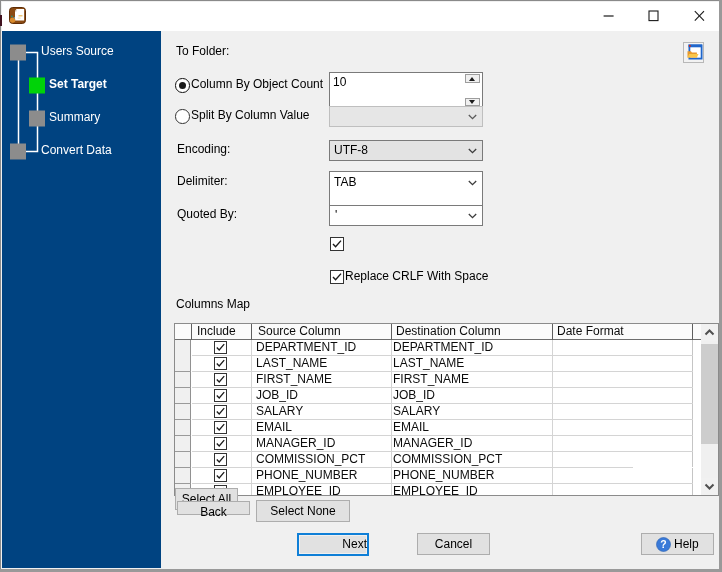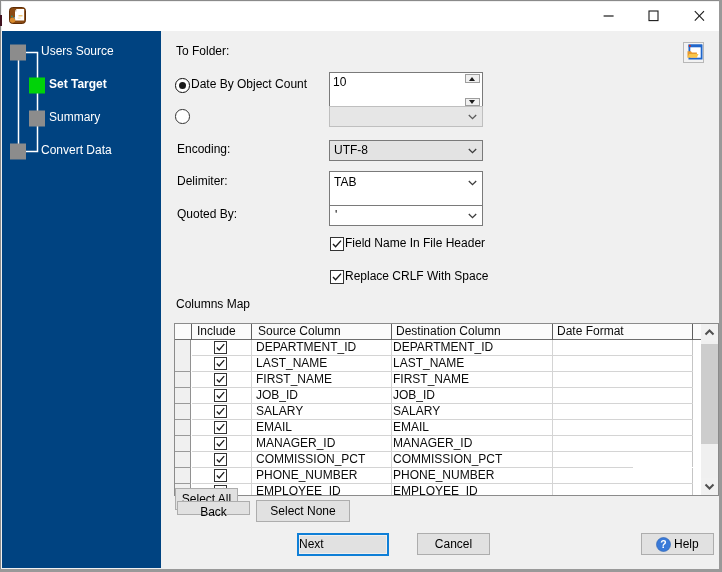--- a/index.html
+++ b/index.html
@@ -71,33 +71,34 @@
       <rect x="3.4" y="1.4" width="12.2" height="13.2" fill="#fff" stroke="#1f66cc" stroke-width="1.8"></rect>
       <rect x="2.5" y="0.5" width="13.5" height="2.8" fill="#1f66cc"></rect>
       <rect x="3" y="1" width="1.7" height="1.7" fill="#dd2211"></rect>
       <path d="M1.5 13.5 V7.2 h3.4 l1 1.4 h5 v4.9 z" fill="#e8992c"></path>
       <path d="M1.5 13.5 l1.7-3.6 h9.3 l-1.6 3.6 z" fill="#f9c64a"></path>
     </svg>
   </div>
 
   <div class="abs" style="left:174px;top:77px;width:14.5px;height:14.5px;border:1.5px solid #111;border-radius:50%;background:#fff"></div>
   <div class="abs" style="left:177.5px;top:80.5px;width:7.5px;height:7.5px;border-radius:50%;background:#1a1a1a"></div>
-  <div class="lbl" style="left:190px;top:76px">Date By Object Count</div>
+  <div class="lbl" style="left:190px;top:76px">Column By Object Count</div>
 
   <div class="abs" style="left:328px;top:71px;width:154px;height:36px;background:#fff;border:1px solid #7a7a7a">
     <div style="position:absolute;left:3px;top:2px;font-size:12px">10</div>
     <div style="position:absolute;right:2px;top:1px;width:15px;height:8.5px;background:#f0f0f0;border:1px solid #9d9d9d">
       <div style="position:absolute;left:3px;top:1.6px;width:0;height:0;border-left:3.4px solid transparent;border-right:3.4px solid transparent;border-bottom:4px solid #1c1c1c"></div>
     </div>
     <div style="position:absolute;right:2px;bottom:1px;width:15px;height:8.5px;background:#f0f0f0;border:1px solid #9d9d9d">
       <div style="position:absolute;left:3px;top:1.6px;width:0;height:0;border-left:3.4px solid transparent;border-right:3.4px solid transparent;border-top:4px solid #1c1c1c"></div>
     </div>
   </div>
 
   <div class="abs" style="left:174px;top:108px;width:14.5px;height:14.5px;border:1.5px solid #333;border-radius:50%;background:#fff"></div>
+  <div class="lbl" style="left:190px;top:107px">Split By Column Value</div>
 
   <div class="combo" style="left:328px;top:105px;width:154px;height:21px;background:#e6e6e6;border-color:#bfbfbf">
     <svg class="chev" width="9" height="7" viewBox="0 0 9 7">
         <path d="M0.8 1 L4.5 4.7 L8.2 1" fill="none" stroke="#5a5a5a" stroke-width="1.3"></path>
       </svg>
   </div>
 
   <div class="combo" style="left:328px;top:139px;width:154px;height:21px;background:#e3e3e3">
     <div style="position:absolute;left:4px;top:2px">UTF-8</div>
     <svg class="chev" width="9" height="7" viewBox="0 0 9 7">
@@ -117,21 +118,20 @@
     <svg class="chev" width="9" height="7" viewBox="0 0 9 7">
         <path d="M0.8 1 L4.5 4.7 L8.2 1" fill="none" stroke="#3c3c3c" stroke-width="1.3"></path>
       </svg>
   </div>
 
   <div class="cb" style="left:329px;top:236px">
     <svg width="12" height="12" viewBox="0 0 12 12" style="position:absolute;left:0;top:0">
         <path d="M2 6 L4.6 8.8 L10 2.6" fill="none" stroke="#1a1a1a" stroke-width="1.4"></path>
       </svg>
   </div>
-  <div class="lbl" style="left:344px;top:235px">Field Name In File Header</div>
   <div class="cb" style="left:329px;top:269px">
     <svg width="12" height="12" viewBox="0 0 12 12" style="position:absolute;left:0;top:0">
         <path d="M2 6 L4.6 8.8 L10 2.6" fill="none" stroke="#1a1a1a" stroke-width="1.4"></path>
       </svg>
   </div>
   <div class="lbl" style="left:344px;top:268px">Replace CRLF With Space</div>
 
   <div id="table" class="abs" style="left:173px;top:322px;width:545px;height:173px;background:#fff;border:1px solid #8b8b8b;overflow:hidden">
 
     <div class="abs" style="left:0;top:0;width:526px;height:16px;background:#fbfbfb;border-bottom:1px solid #6e6e6e"></div>
@@ -301,21 +301,21 @@
             <path d="M4.5 6.5 L8.5 10.5 L12.5 6.5" fill="none" stroke="#505050" stroke-width="2"></path>
           </svg>
       </div>
     </div>
   </div>
 
   <div class="btn" style="left:174px;top:487px;width:63px;height:22px">Select All</div>
   <div class="btn" style="left:255px;top:499px;width:94px;height:22px">Select None</div>
 
   <div class="btn" style="left:176px;top:500px;width:73px;height:14px">Back</div>
-  <div class="abs" style="left:296px;top:532px;width:92px;height:23px;border:2px solid #0f7fd7;background:#e1e1e1;box-shadow:inset 0 0 0 1px #f0f0f0;text-align:left;line-height:19px">Next</div>
+  <div class="abs" style="left:296px;top:532px;width:72px;height:23px;border:2px solid #0f7fd7;background:#e1e1e1;box-shadow:inset 0 0 0 1px #f0f0f0;text-align:right;line-height:19px">Next</div>
   <div class="btn" style="left:416px;top:532px;width:73px;height:22px">Cancel</div>
   <div class="btn" style="left:640px;top:532px;width:73px;height:22px">
     <svg style="position:absolute;left:14px;top:3px" width="15" height="15" viewBox="0 0 15 15">
       <circle cx="7.5" cy="7.5" r="7" fill="#3a7ad8" stroke="#2a5fb0" stroke-width="0.6"></circle>
       <text x="7.5" y="11.2" font-size="10.5" font-weight="bold" fill="#fff" text-anchor="middle" font-family="Liberation Sans">?</text>
     </svg>
     <div style="position:absolute;left:32px;top:3px;width:30px;text-align:left;line-height:14px">Help</div>
   </div>
   <div class="abs" style="left:718px;top:-1px;width:3px;height:572px;background:#999999"></div>
   <div class="abs" style="left:-1px;top:568px;width:722px;height:3px;background:#999999"></div>

